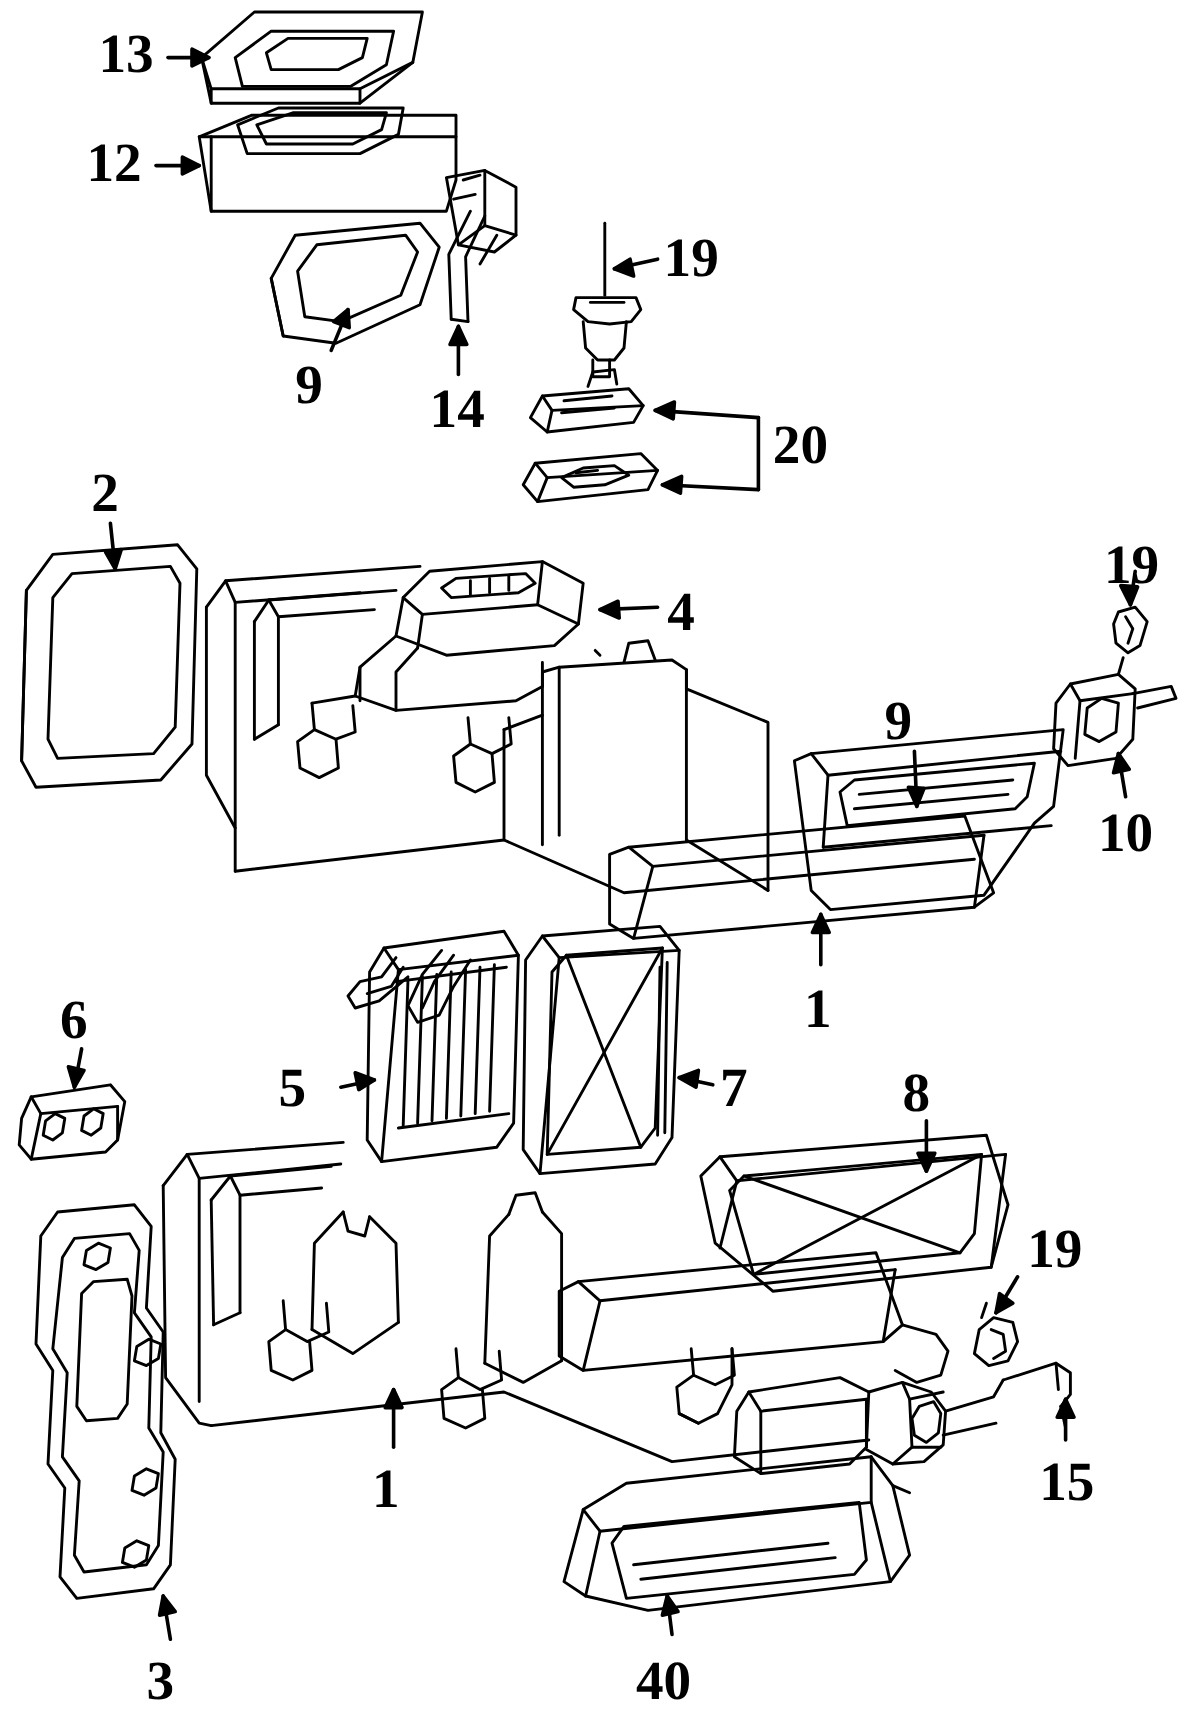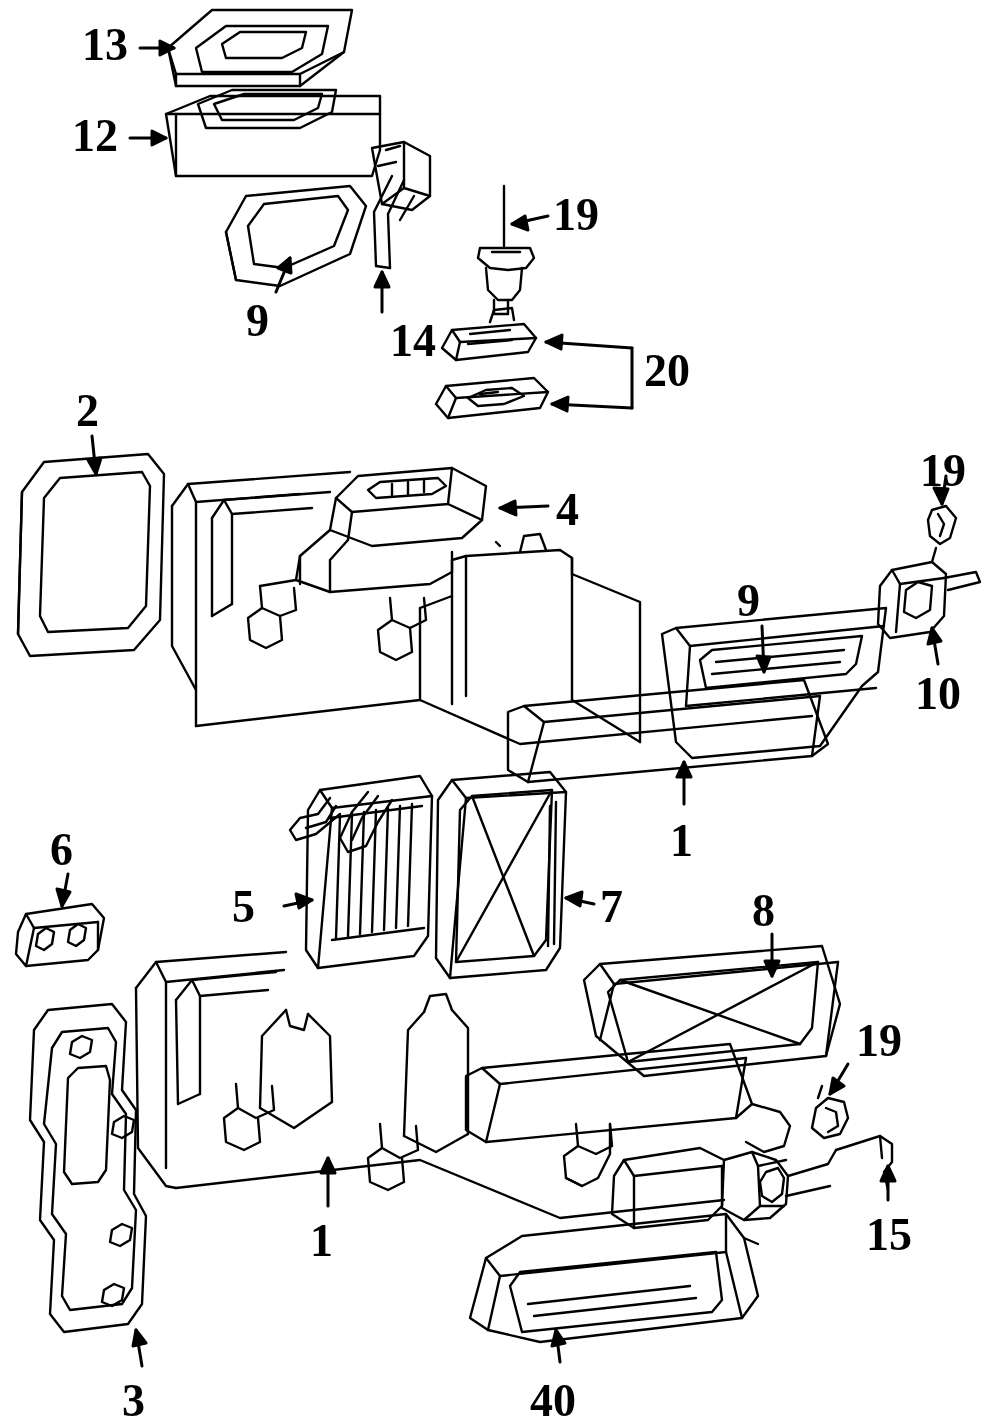--- a/index.html
+++ b/index.html
@@ -375,21 +375,21 @@
         <path d="M560 1362 L556 1330"></path>
         <path d="M556 1330 L552 1346 L565 1343 Z" fill="#000000"></path>
       </g>
     </g>
   </svg>
 
   <div class="callout" style="left:82px;  top:22px;">13</div>
   <div class="callout" style="left:72px;  top:113px;">12</div>
   <div class="callout" style="left:553px; top:192px;">19</div>
   <div class="callout" style="left:246px; top:298px;">9</div>
-  <div class="callout" style="left:358px; top:318px;margin-left:32px;">14</div>
+  <div class="callout" style="left:358px; top:318px;">14</div>
   <div class="callout" style="left:644px; top:348px;">20</div>
   <div class="callout" style="left:76px;  top:388px;">2</div>
   <div class="callout" style="left:920px; top:448px;">19</div>
   <div class="callout" style="left:556px; top:487px;">4</div>
   <div class="callout" style="left:737px; top:578px;">9</div>
   <div class="callout" style="left:915px; top:671px;">10</div>
   <div class="callout" style="left:670px; top:818px;">1</div>
   <div class="callout" style="left:50px;  top:827px;">6</div>
   <div class="callout" style="left:232px; top:884px;">5</div>
   <div class="callout" style="left:600px; top:884px;">7</div>

